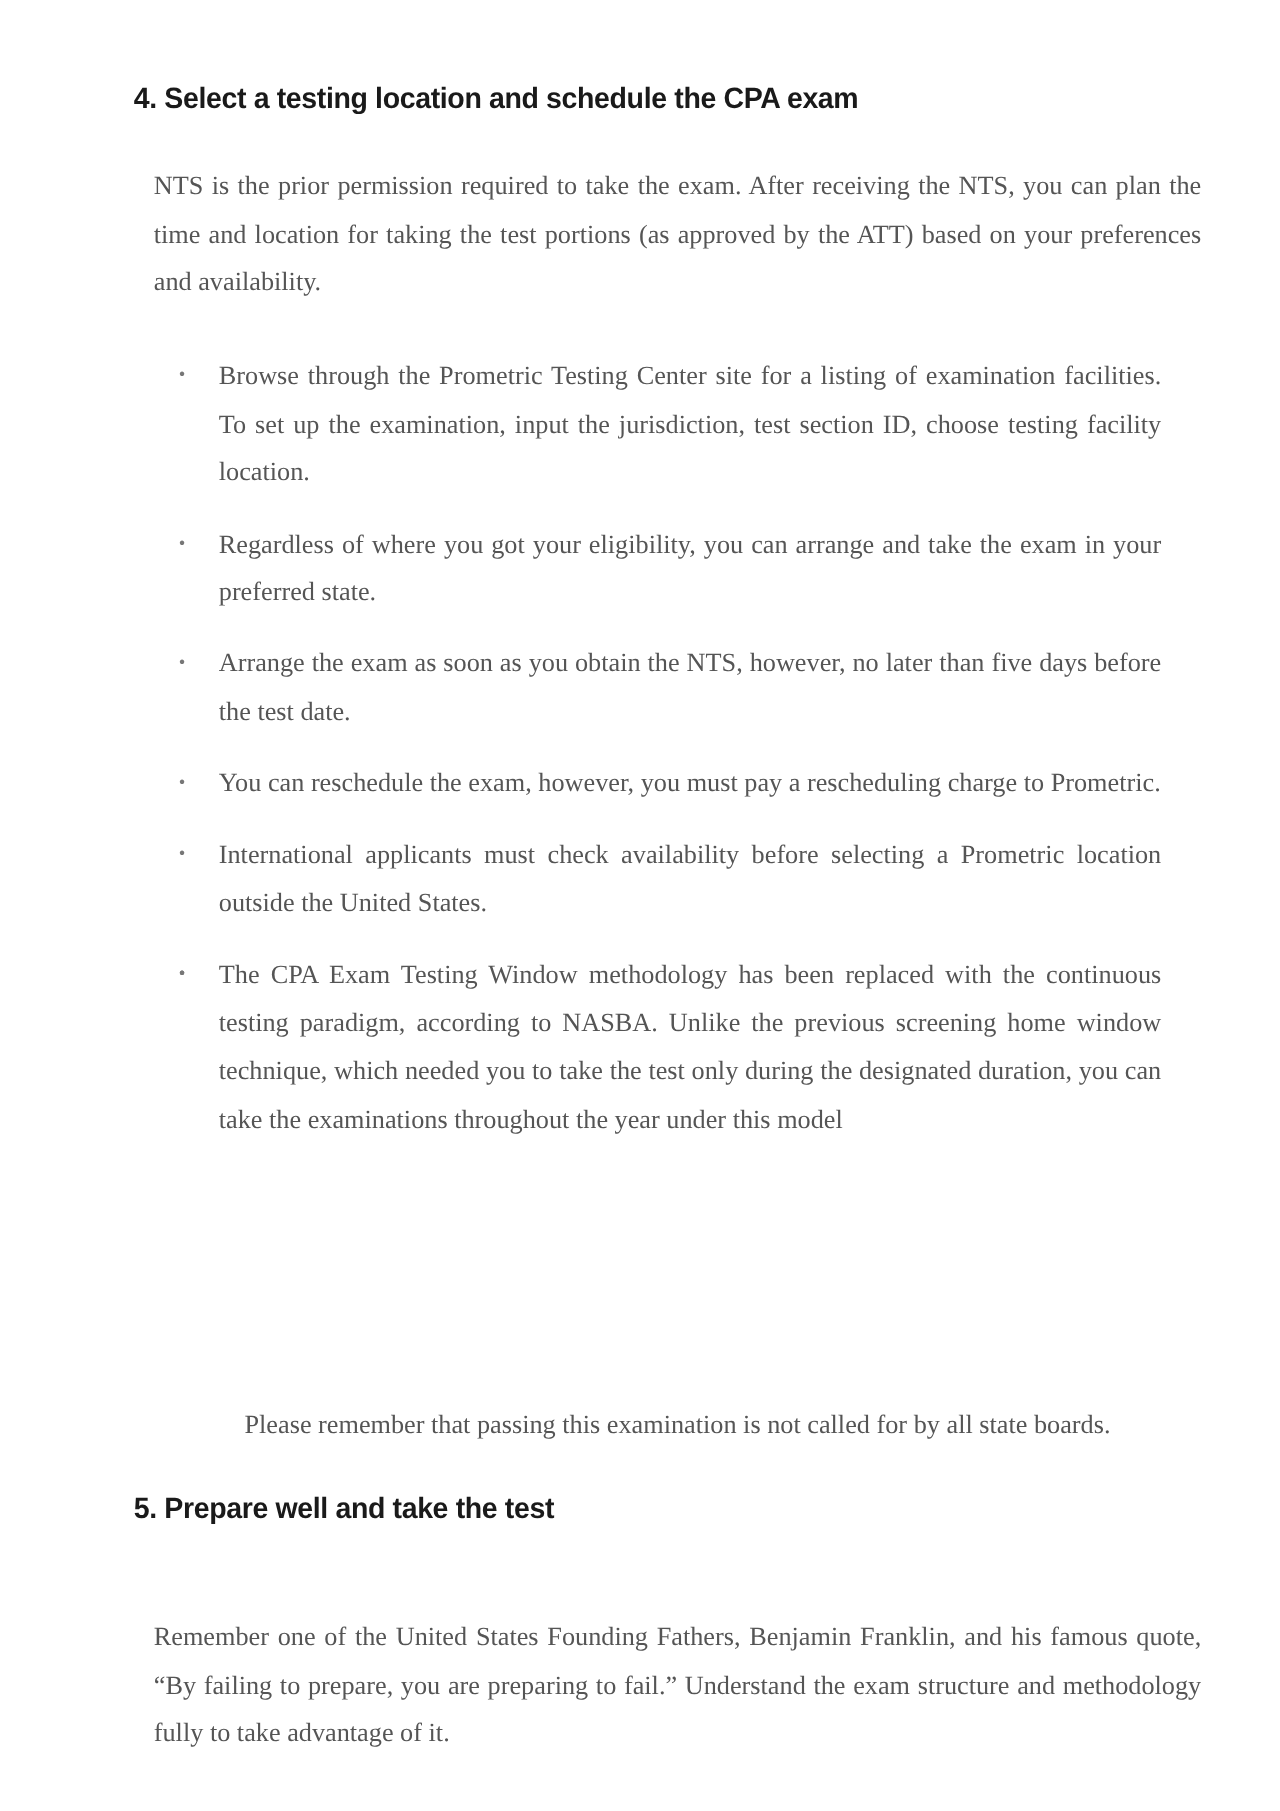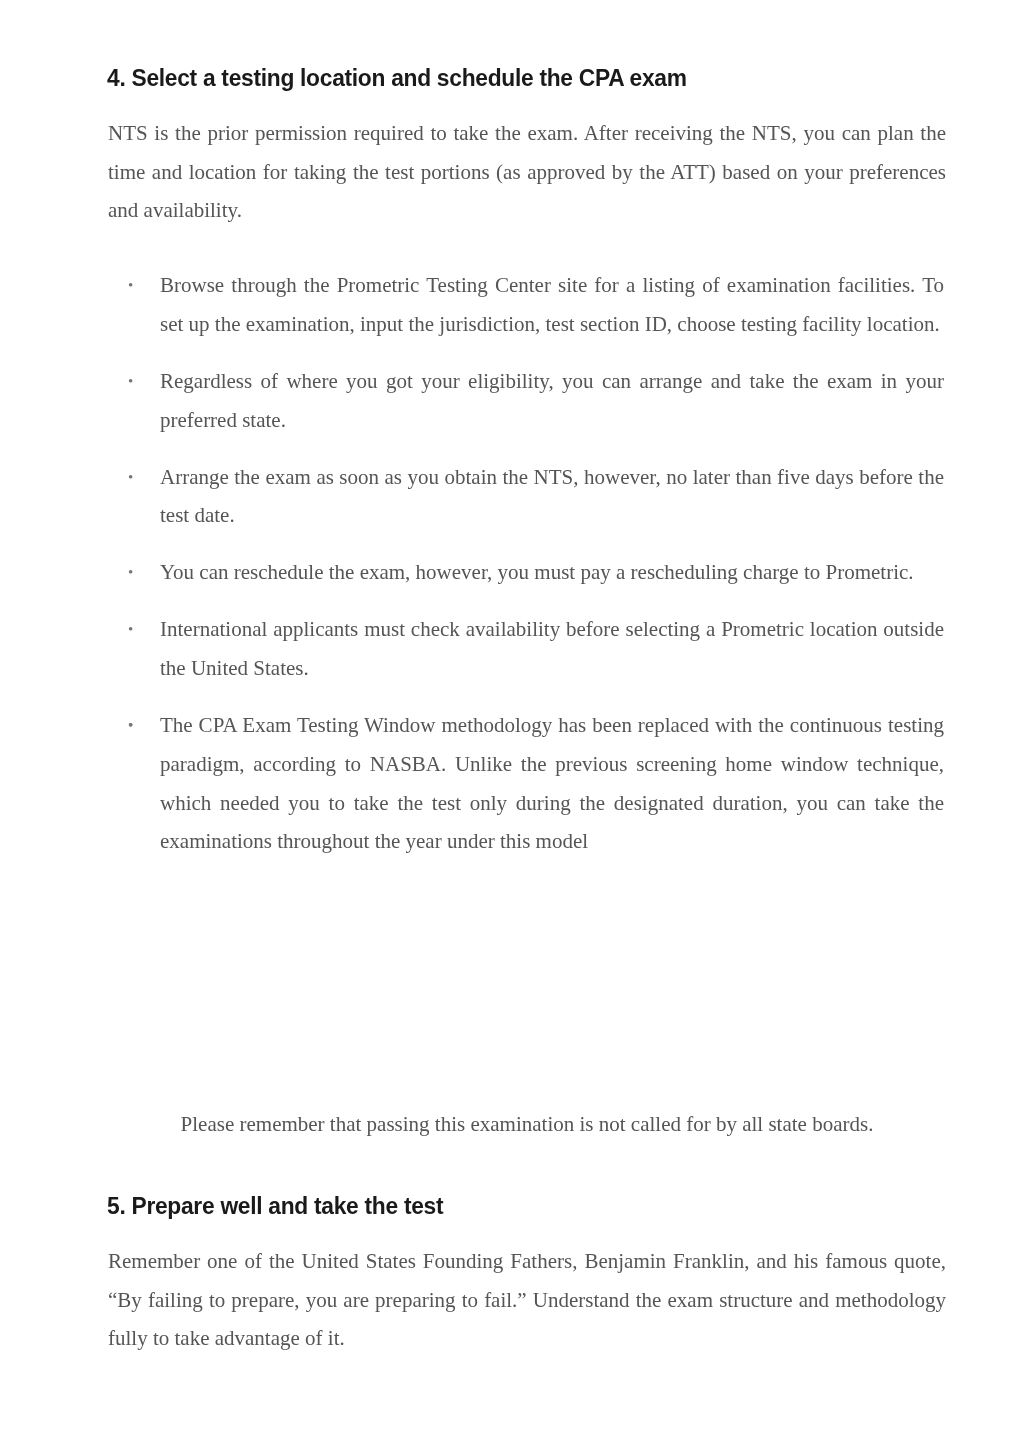--- a/index.html
+++ b/index.html
@@ -30,21 +30,21 @@
       transform: scaleX(0.97);
       transform-origin: left center;
       white-space: nowrap;
     }
     p, li {
       font-family: "Liberation Serif", serif;
       font-size: 21px;
       line-height: 38.7px;
       color: #555555;
       text-align: justify;
-      margin: 1px;
+      margin: 16px;
     }
     #h4 { position: absolute; top: 63px; }
     #intro { position: absolute; top: 113px; width: 838px; }
     ul {
       position: absolute;
       top: 265px;
       left: 0;
       width: 838px;
       margin: 0;
       padding: 0;
@@ -58,21 +58,21 @@
     li .bullet {
       position: absolute;
       left: 20px;
       top: 0;
       color: #777777;
       font-size: 15px;
       line-height: 38.7px;
     }
     #note { position: absolute; top: 1104px; width: 838px; text-align: center; }
     #h5 { position: absolute; top: 1191px; }
-    #prep { position: absolute; top: 1241px; width: 838px; }
+    #prep { position: absolute; top: 1274px; width: 838px; }
   </style>
 </head>
 <body>
 
 <div class="page">
   <h2 id="h4">4. Select a testing location and schedule the CPA exam</h2>
   <p id="intro">NTS is the prior permission required to take the exam. After receiving the NTS, you can plan the time and location for taking the test portions (as approved by the ATT) based on your preferences and availability.</p>
 
   <ul>
     <li><span class="bullet">•</span><span>Browse through the Prometric Testing Center site for a listing of examination facilities. To set up the examination, input the jurisdiction, test section ID, choose testing facility location.</span></li>

